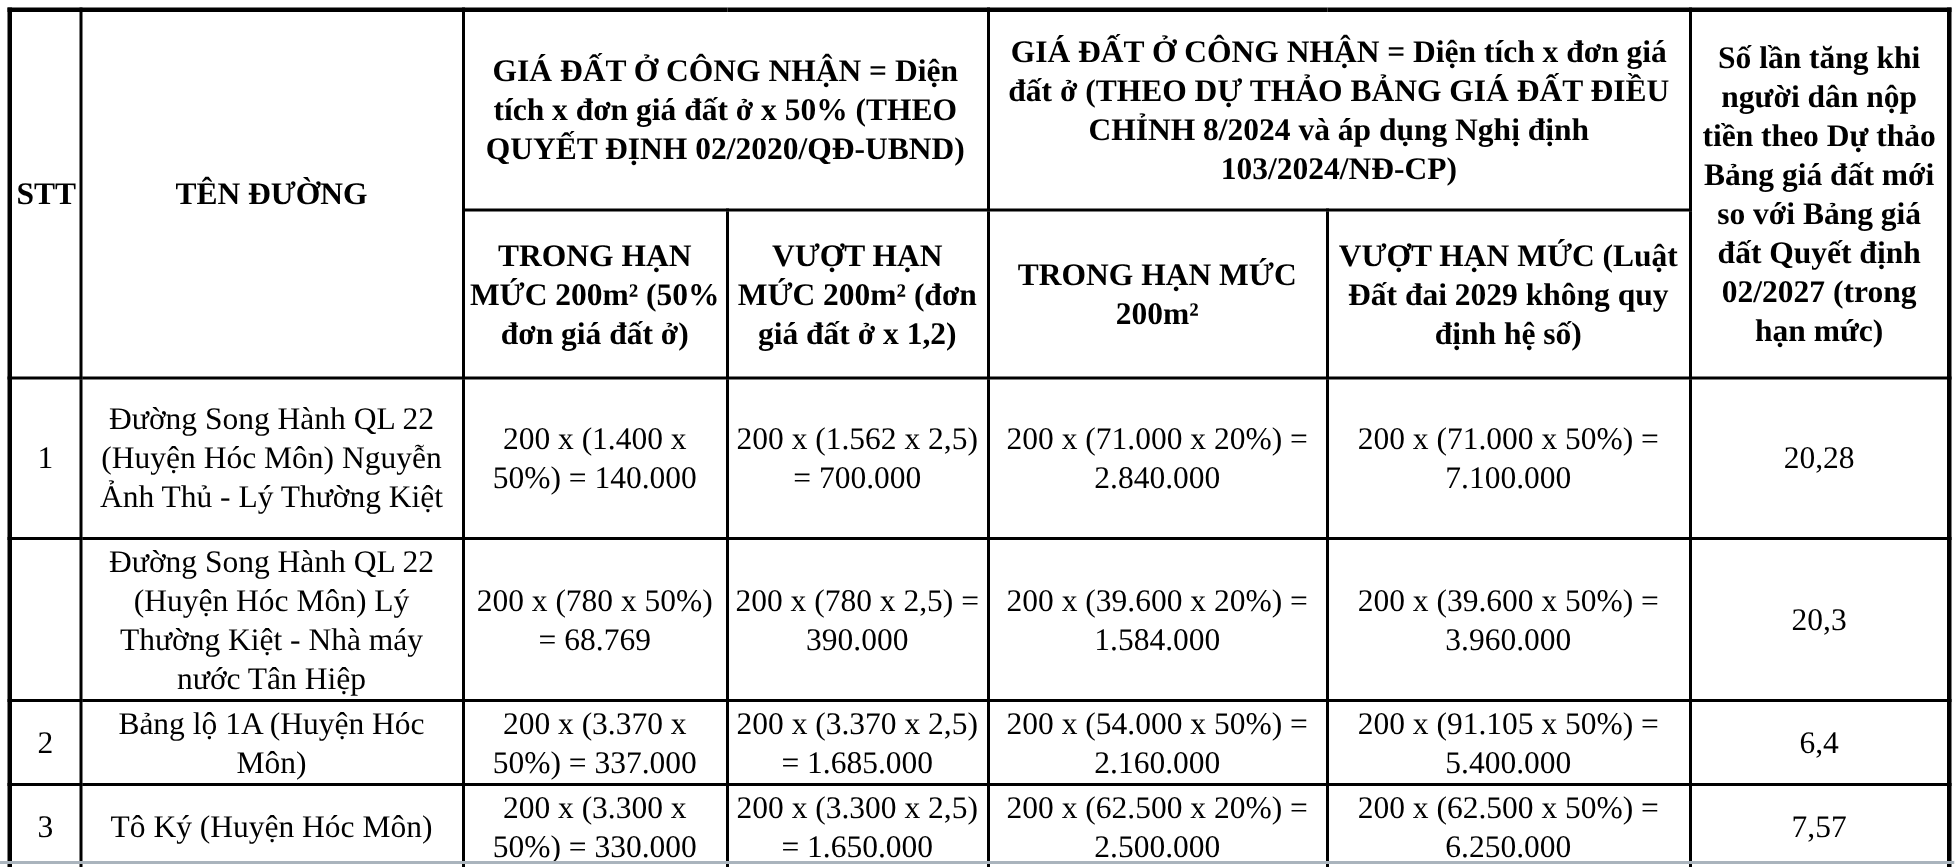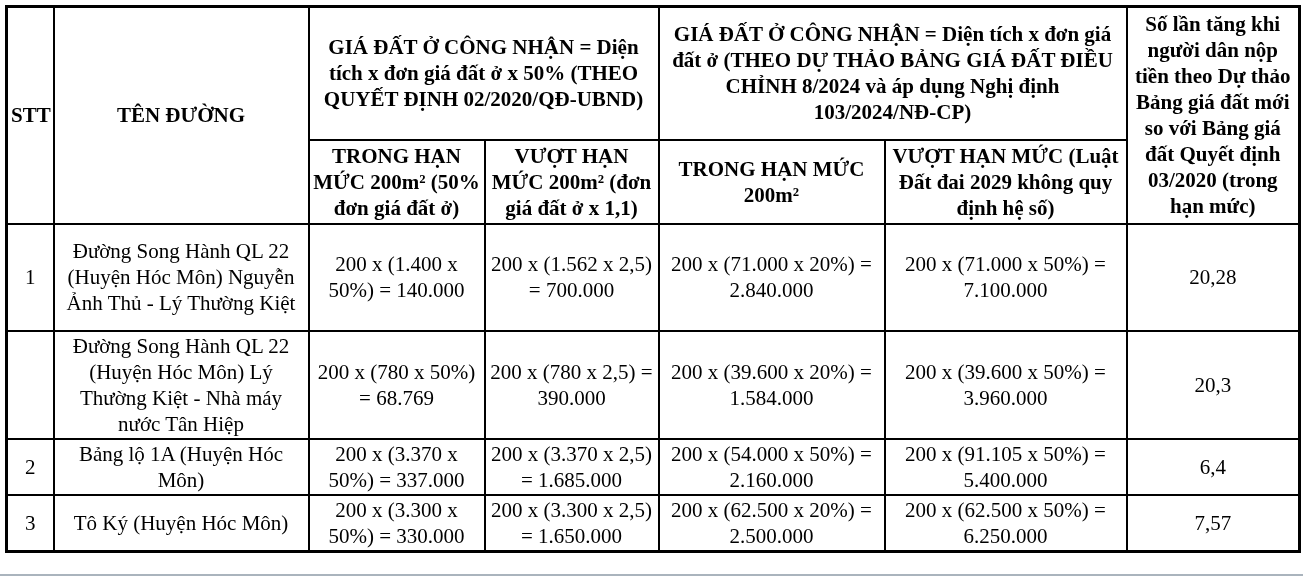--- a/index.html
+++ b/index.html
@@ -25,21 +25,21 @@
     text-align: center;
     vertical-align: middle;
     padding: 1px 3px;
     font-size: 21px;
     line-height: 26px;
     overflow: hidden;
   }
   table.land-table { border: 3px solid #000; }
   td.hdr { font-weight: bold; }
   tr.r-group { height: 133px; }
-  tr.r-sub   { height: 84px; }
+  tr.r-sub   { height: 112px; }
   tr.r-1     { height: 107px; }
   tr.r-2     { height: 84px; font-family: Liberation Serif, serif; }
   tr.r-3     { height: 51px;  }
   tr.r-4     { height: 51px;  }
   .under-rule {
     position: absolute;
     left: 0; top: 574px;
     width: 1303px; height: 2px;
     background: #aab4bd;
   }
@@ -57,25 +57,25 @@
       <col style="width:226px">
       <col style="width:242px">
       <col style="width:173px">
     </colgroup>
     <tbody>
       <tr class="r-group">
         <td class="hdr" rowspan="2">STT</td>
         <td class="hdr" rowspan="2">TÊN ĐƯỜNG</td>
         <td class="hdr" colspan="2">GIÁ ĐẤT Ở CÔNG NHẬN = Diện tích x đơn giá đất ở x 50% (THEO QUYẾT ĐỊNH 02/2020/QĐ-UBND)</td>
         <td class="hdr" colspan="2">GIÁ ĐẤT Ở CÔNG NHẬN = Diện tích x đơn giá đất ở (THEO DỰ THẢO BẢNG GIÁ ĐẤT ĐIỀU CHỈNH 8/2024  và áp dụng Nghị định 103/2024/NĐ-CP)</td>
-        <td class="hdr" rowspan="2">Số lần tăng khi người dân nộp tiền theo Dự thảo Bảng giá đất mới so với Bảng giá đất Quyết định 03/2020 (trong hạn mức)</td>
+        <td class="hdr" rowspan="2">Số lần tăng khi người dân nộp tiền theo Dự thảo Bảng giá đất mới so với Bảng giá đất Quyết định 02/2027 (trong hạn mức)</td>
       </tr>
       <tr class="r-sub">
         <td class="hdr">TRONG HẠN MỨC 200m² (50% đơn giá đất ở)</td>
-        <td class="hdr">VƯỢT HẠN MỨC 200m² (đơn giá đất ở x 1,1)</td>
+        <td class="hdr">VƯỢT HẠN MỨC 200m² (đơn giá đất ở x 1,2)</td>
         <td class="hdr">TRONG HẠN MỨC 200m²</td>
         <td class="hdr">VƯỢT HẠN MỨC (Luật Đất đai 2029 không quy định hệ số)</td>
       </tr>
 
       <tr class="r-1">
         <td>1</td>
         <td>Đường Song Hành QL 22 (Huyện Hóc Môn) Nguyễn Ảnh Thủ - Lý Thường Kiệt</td>
         <td>200 x (1.400 x 50%) = 140.000</td>
         <td>200 x (1.562 x 2,5) = 700.000</td>
         <td>200 x (71.000  x 20%) = 2.840.000</td>

